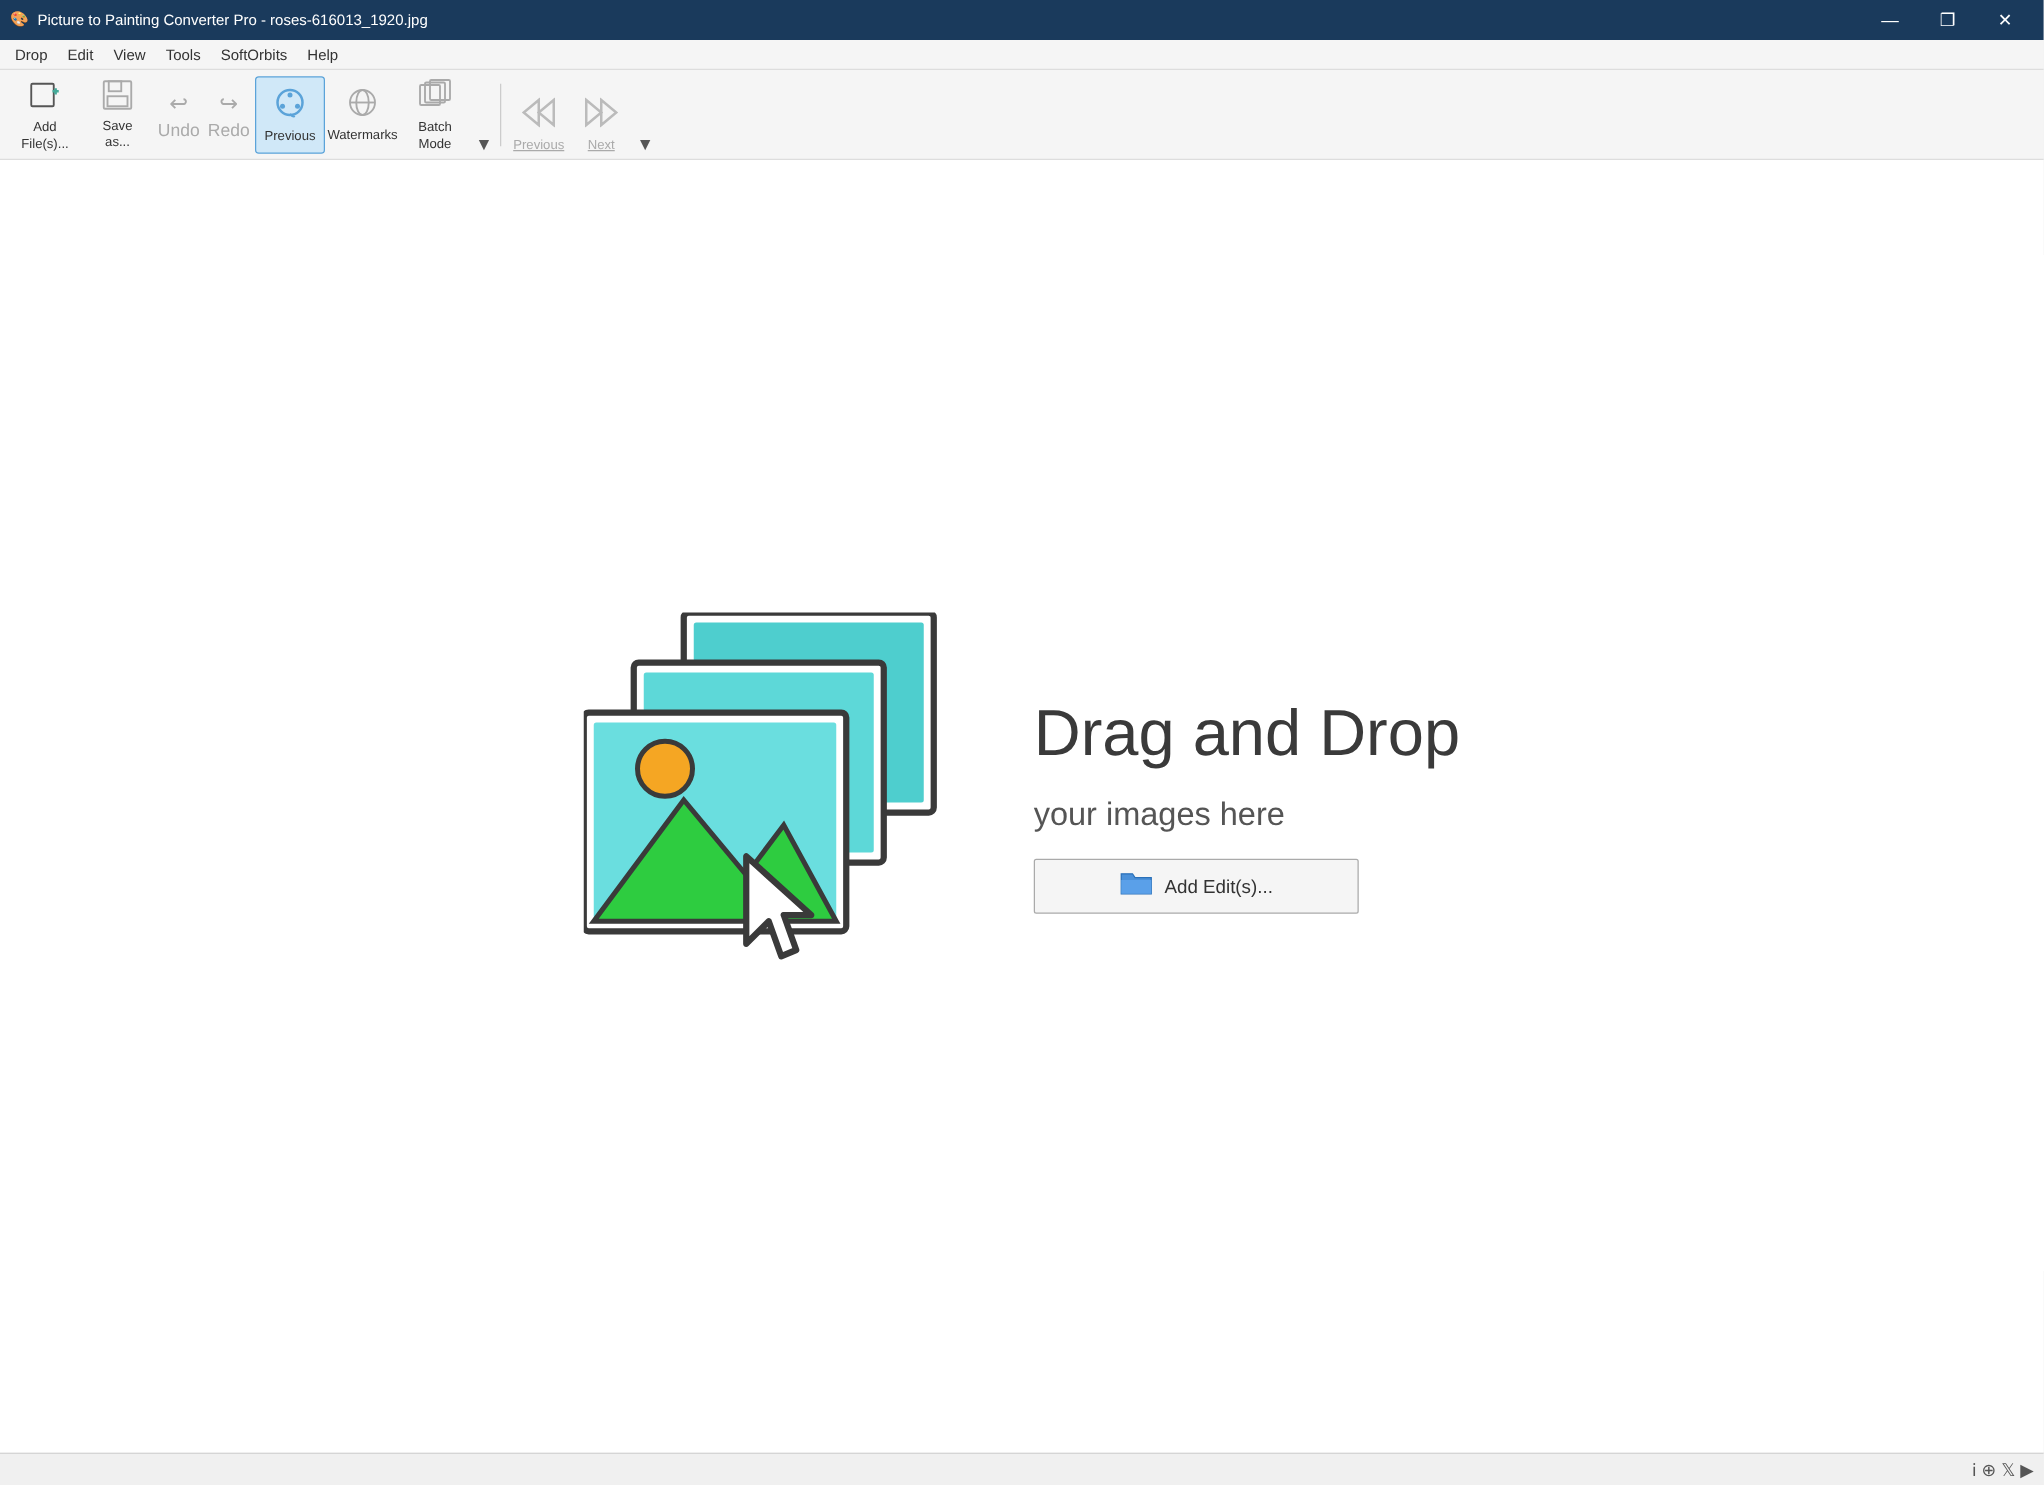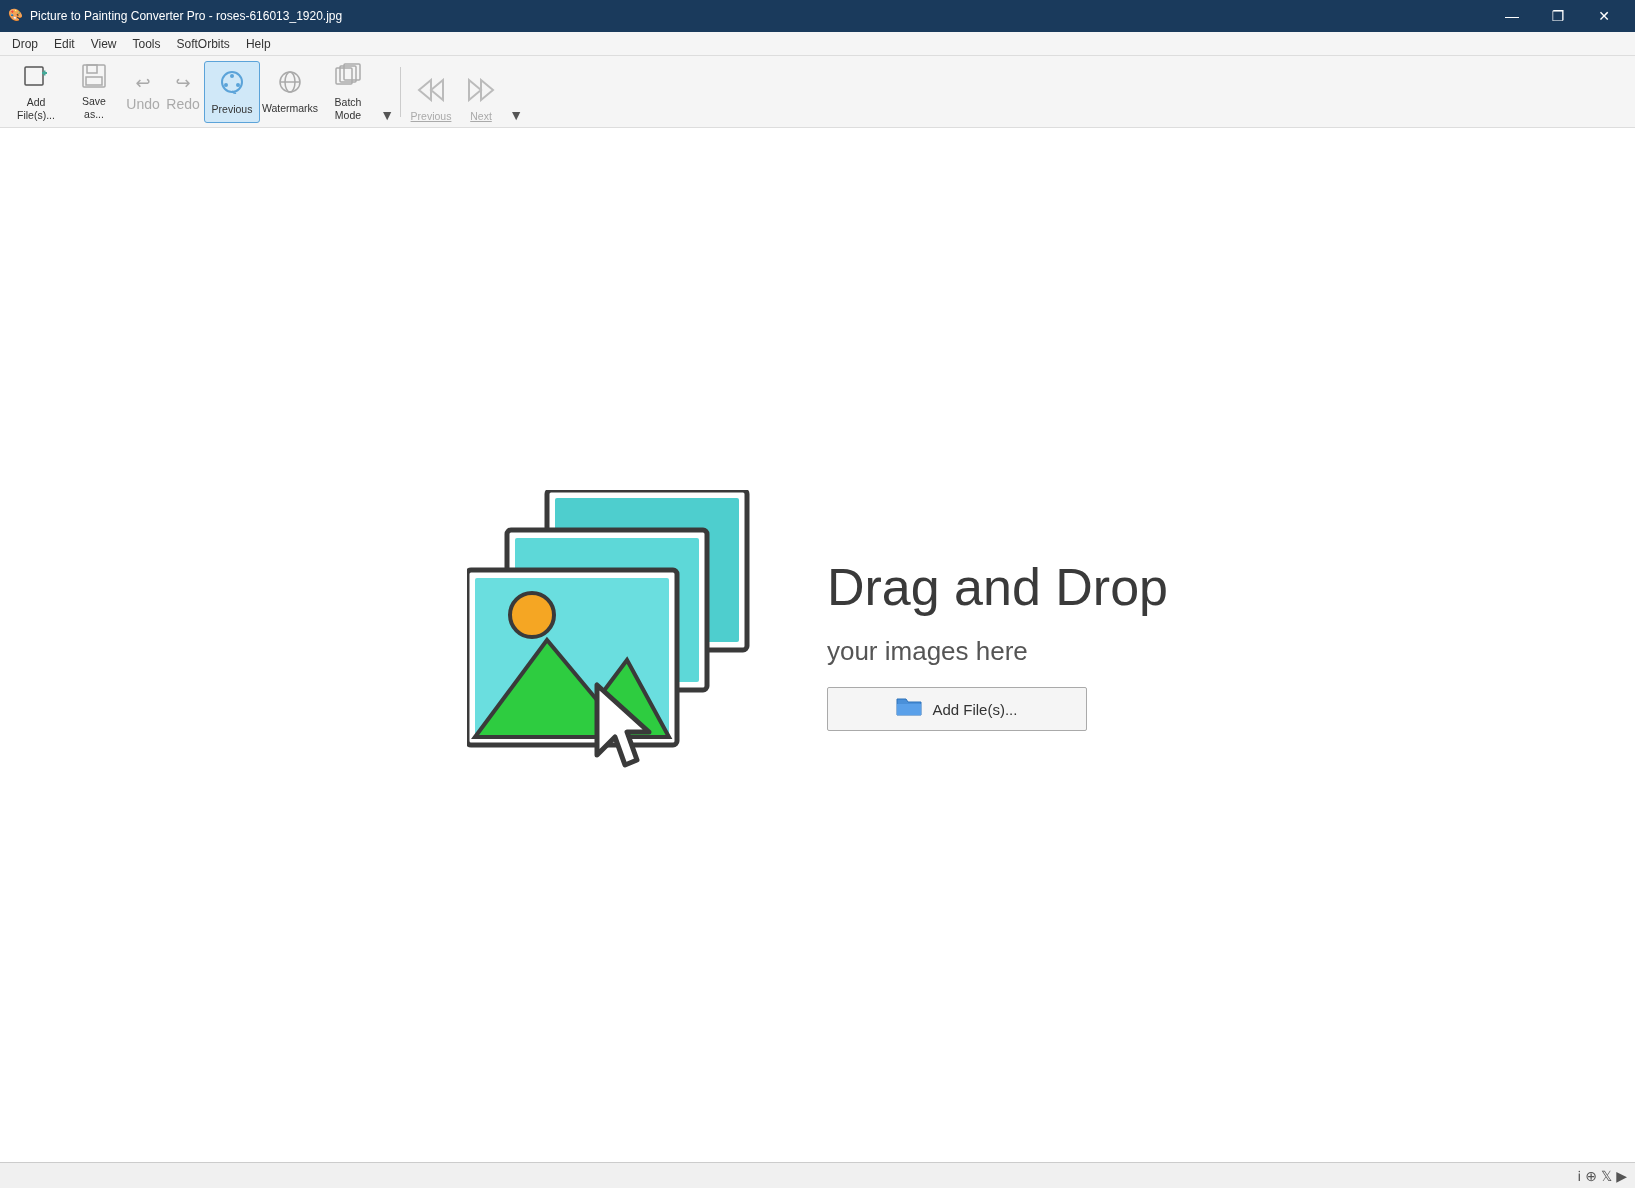--- a/index.html
+++ b/index.html
@@ -415,21 +415,21 @@
     <div class="drop-text-area">
       <div class="drag-drop-title">Drag and Drop</div>
       <div class="drag-drop-subtitle">your images here</div>
       <button class="add-files-btn">
         <span class="folder-icon-btn">
           <svg width="26" height="22" viewBox="0 0 26 22">
             <path d="M1,4 L1,20 L25,20 L25,7 L12,7 L10,4 Z" fill="#4a90d9" stroke="#2a70b9" stroke-width="1"></path>
             <path d="M1,9 L25,9 L25,20 L1,20 Z" fill="#5aa0e9"></path>
           </svg>
         </span>
-        <span>Add File(s)...</span>
+        <span>Add Edit(s)...</span>
       </button>
     </div>
   </div>
 </div>
 
 <div class="status-bar">
   <span></span>
   <div class="status-right">
     <span class="status-icon">ℹ</span>
     <span class="status-icon">⊕</span>

